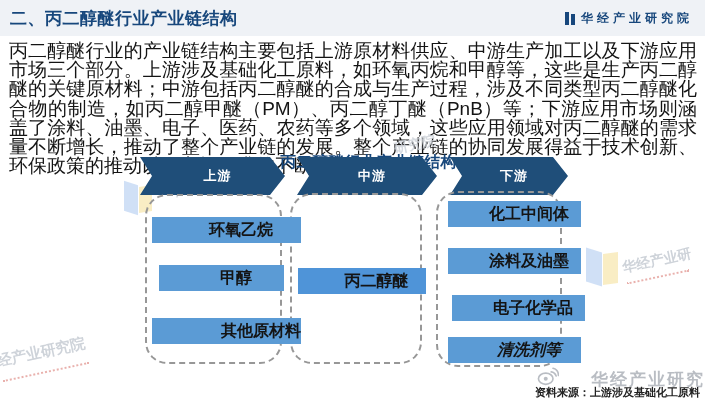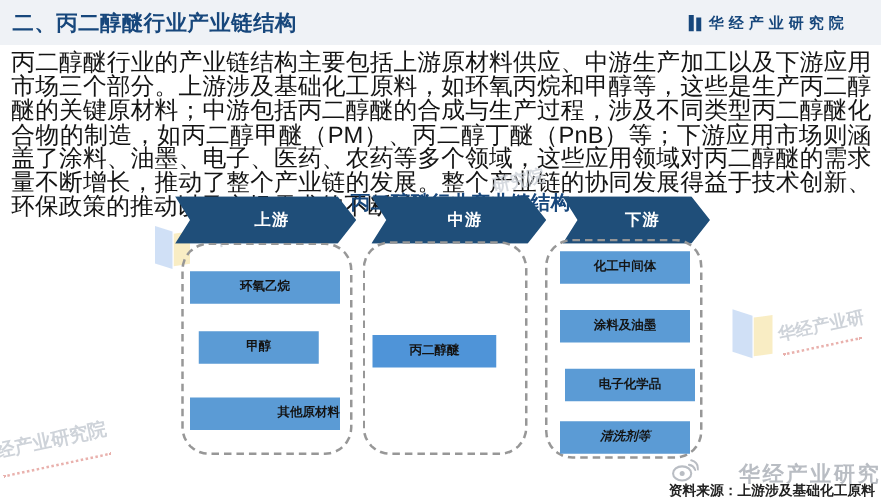--- a/index.html
+++ b/index.html
@@ -4,21 +4,21 @@
 <style>
   html,body{margin:0;padding:0;background:#fff;}
   .page{
     position:relative;width:705px;height:400px;background:#ffffff;overflow:hidden;
     font-family:"Liberation Sans",sans-serif;
   }
   
   .hdr{
     position:absolute;top:0;left:0;width:705px;height:36px;background:#eff2f6;
     display:flex;align-items:center;justify-content:space-between;
-    padding:0 26px 0 10px;box-sizing:border-box;
+    padding:0 12px 0 10px;box-sizing:border-box;
   }
   .hdr h1{margin:0;font-size:17px;font-weight:bold;color:#17477c;letter-spacing:.5px;}
   .brand{display:flex;align-items:center;gap:6px;}
   .brand-bars{display:inline-flex;align-items:flex-end;gap:2px;}
   .brand-bars i{display:inline-block;width:4px;background:#17477c;}
   .brand-bars .b1{height:13px;}
   .brand-bars .b2{height:11px;}
   .brand-text{font-size:12px;font-weight:bold;color:#17477c;letter-spacing:4px;}
   
   .intro{
@@ -38,21 +38,21 @@
   }
   .c1{left:140px;width:145px;}
   .c2{left:297px;width:140px;}
   .c3{left:450px;width:118px;}
   .stage-box{position:absolute;border:2px dashed #979797;border-radius:22px;box-sizing:border-box;}
   .sb1{left:145px;top:194px;width:137px;height:170px;}
   .sb2{left:290px;top:193px;width:132px;height:171px;}
   .sb3{left:436px;top:191px;width:126px;height:176px;}
   .node{
     position:absolute;background:#5b9bd5;color:#141414;height:26px;line-height:26px;
-    font-size:10px;font-weight:bold;text-align:center;
+    font-size:16px;font-weight:bold;text-align:center;padding-left:29px;
   }
   .n-eo{left:152px;top:217px;width:120px;}
   .n-me{left:159px;top:265px;width:96px;}
   .n-other{left:152px;top:318px;width:120px;text-align:right;}
   .n-pge{left:298px;top:268px;width:99px;background:#4f94d8;}
   .n-chem{left:448px;top:201px;width:104px;}
   .n-coat{left:448px;top:248px;width:104px;}
   .n-elec{left:452px;top:295px;width:104px;}
   .n-clean{left:448px;top:337px;width:104px;font-style:italic;}
   

